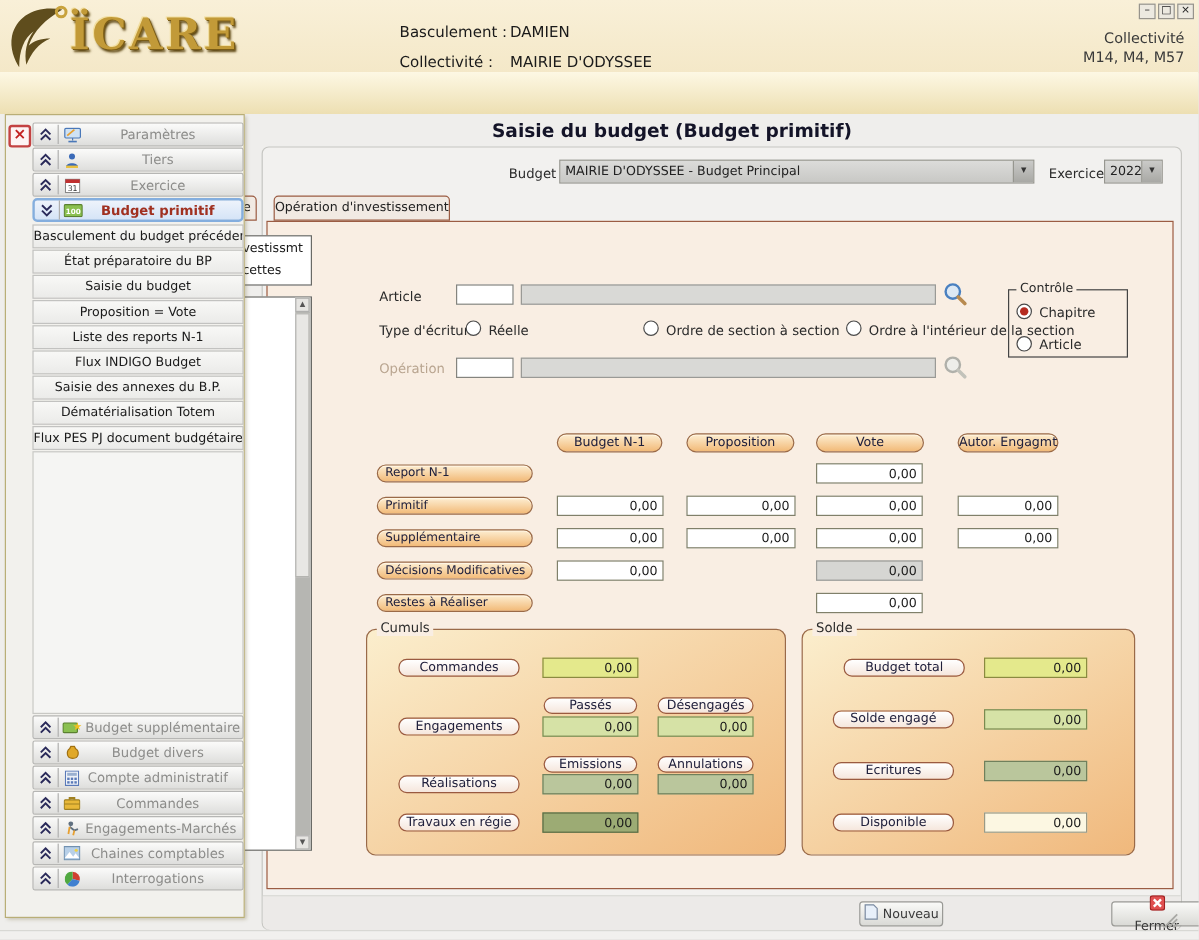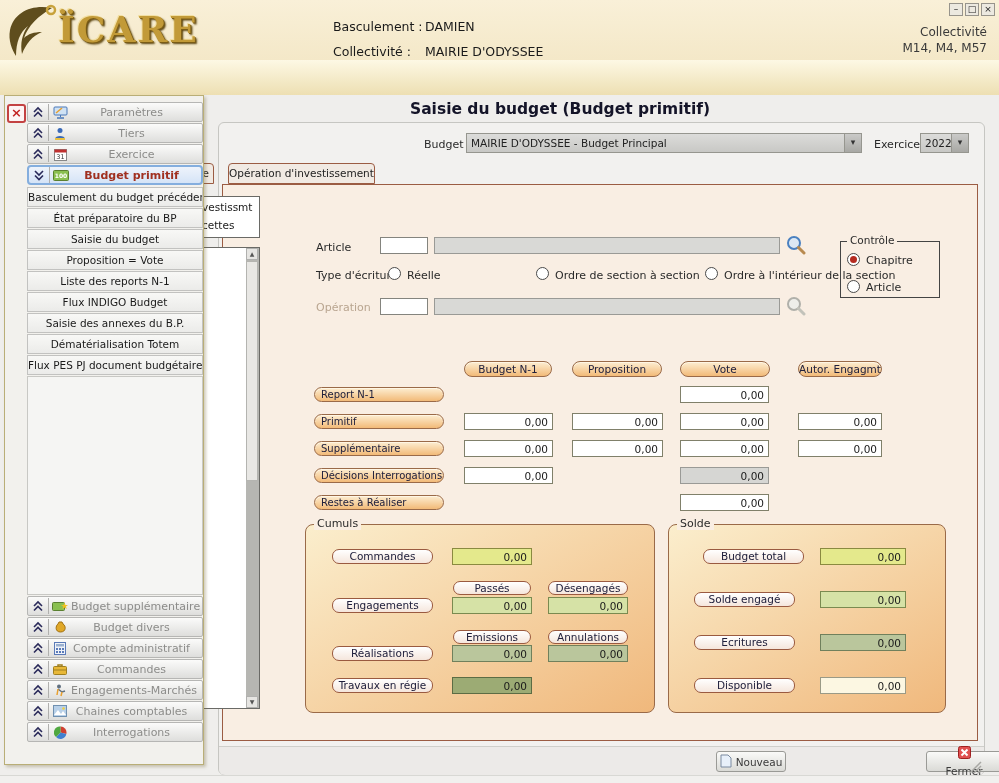--- a/index.html
+++ b/index.html
@@ -263,21 +263,21 @@
   </div>
 
   <div class="obtn" style="left:464px;top:361px;width:88px;height:16px;">Budget N-1</div>
   <div class="obtn" style="left:572px;top:361px;width:90px;height:16px;">Proposition</div>
   <div class="obtn" style="left:680px;top:361px;width:90px;height:16px;">Vote</div>
   <div class="obtn" style="left:798px;top:361px;width:84px;height:16px;">Autor. Engagmt</div>
 
   <div class="obtn rowlbl" style="left:314px;top:387px;width:130px;height:15px;">Report N-1</div>
   <div class="obtn rowlbl" style="left:314px;top:414px;width:130px;height:15px;">Primitif</div>
   <div class="obtn rowlbl" style="left:314px;top:441px;width:130px;height:15px;">Supplémentaire</div>
-  <div class="obtn rowlbl" style="left:314px;top:468px;width:130px;height:15px;">Décisions Interrogations</div>
+  <div class="obtn rowlbl" style="left:314px;top:468px;width:130px;height:15px;">Décisions Modificatives</div>
   <div class="obtn rowlbl" style="left:314px;top:495px;width:130px;height:15px;">Restes à Réaliser</div>
 
   <div class="vfield" style="left:680px;top:386px;width:89px;">0,00</div>
 
   <div class="vfield" style="left:464px;top:413px;width:89px;">0,00</div>
   <div class="vfield" style="left:572px;top:413px;width:91px;">0,00</div>
   <div class="vfield" style="left:680px;top:413px;width:89px;">0,00</div>
   <div class="vfield" style="left:798px;top:413px;width:84px;">0,00</div>
 
   <div class="vfield" style="left:464px;top:440px;width:89px;">0,00</div>

